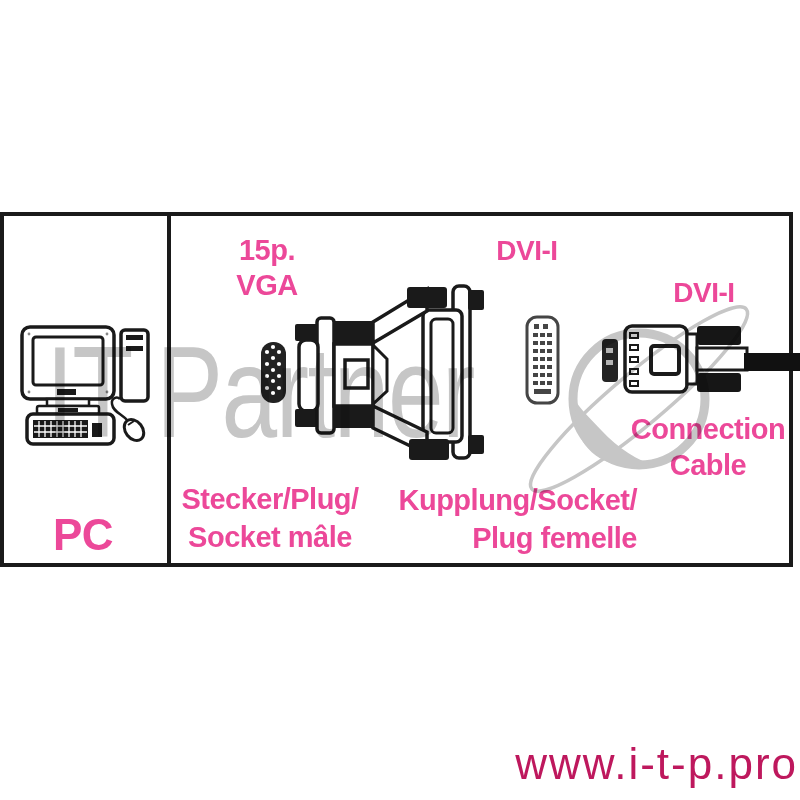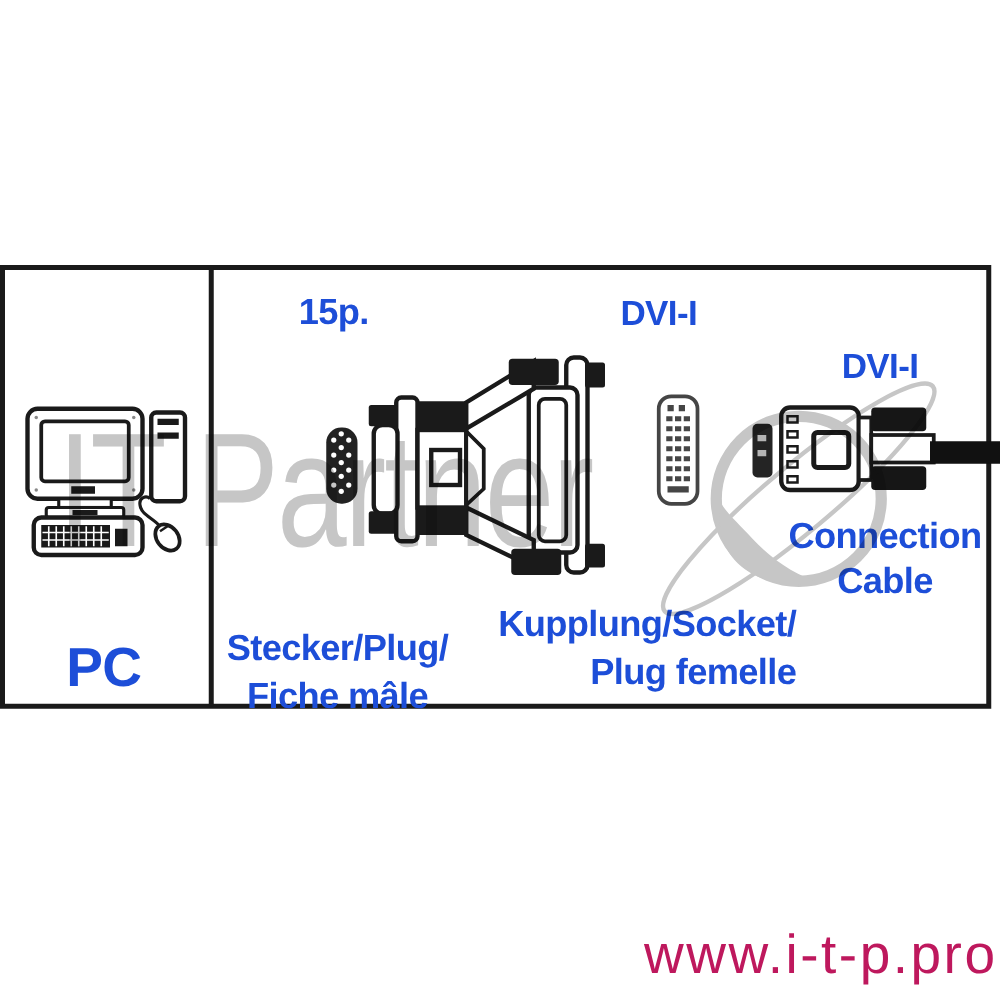--- a/index.html
+++ b/index.html
@@ -1,19 +1,19 @@
 <!DOCTYPE html>
 <html><head>
 <meta charset="utf-8">
 <style>
   html,body{margin:0;padding:0;background:#ffffff;}
   .stage{position:relative;width:800px;height:800px;background:#ffffff;overflow:hidden;
          font-family:"Liberation Sans",sans-serif;}
   .art{position:absolute;left:0;top:0;z-index:1;}
-  .label{position:absolute;z-index:2;color:#1d4ed8;font-weight:700;text-align:center;
+  .label{position:absolute;z-index:2;color:#ec4899;font-weight:700;text-align:center;
          letter-spacing:-0.5px;line-height:35px;white-space:nowrap;}
   .label span{display:block;}
   .wm-layer{position:absolute;left:0;top:0;width:644px;height:800px;z-index:3;
             mix-blend-mode:multiply;pointer-events:none;}
   .wm-text{position:absolute;left:46px;top:327px;font-size:130px;font-weight:400;
            color:#c6c6c6;line-height:1;letter-spacing:-2px;transform:scaleX(0.77);
            transform-origin:left top;white-space:nowrap;}
   .wm-logo{position:absolute;left:0;top:0;}
   .site-url{position:absolute;right:2px;top:742px;z-index:2;color:#be185d;
             font-size:44px;font-weight:400;letter-spacing:2px;line-height:1;white-space:nowrap;}
@@ -154,38 +154,39 @@
       <rect x="744" y="353" width="56" height="18" fill="#111111" stroke="none"></rect>
     </g>
   </svg>
 
   <div class="label" style="left:33px;top:517px;width:100px;font-size:44px;">
     <span>PC</span>
   </div>
 
   <div class="label" style="left:207px;top:233px;width:120px;font-size:29px;">
     <span>15p.</span>
+    <span>VGA</span>
   </div>
 
   <div class="label" style="left:467px;top:233px;width:120px;font-size:28px;">
     <span>DVI-I</span>
   </div>
 
   <div class="label" style="left:644px;top:275px;width:120px;font-size:28px;">
     <span>DVI-I</span>
   </div>
 
   <div class="label" style="left:608px;top:411px;width:200px;font-size:29px;line-height:36px;">
     <span>Connection</span>
     <span>Cable</span>
   </div>
 
-  <div class="label" style="left:150px;top:500px;width:240px;font-size:29px;line-height:38px;text-align:center;">
+  <div class="label" style="left:150px;top:480px;width:240px;font-size:29px;line-height:38px;text-align:center;">
     <span>Stecker/Plug/</span>
-    <span>Fiche mâle</span>
+    <span>Socket mâle</span>
   </div>
 
   <div class="label" style="left:397px;top:481px;width:240px;font-size:29px;line-height:38px;text-align:right;">
     <span>Kupplung/Socket/</span>
     <span>Plug femelle</span>
   </div>
 
   <div class="wm-layer">
     <div class="wm-text">IT Partner</div>
     <svg class="wm-logo" width="800" height="800" viewBox="0 0 800 800">

